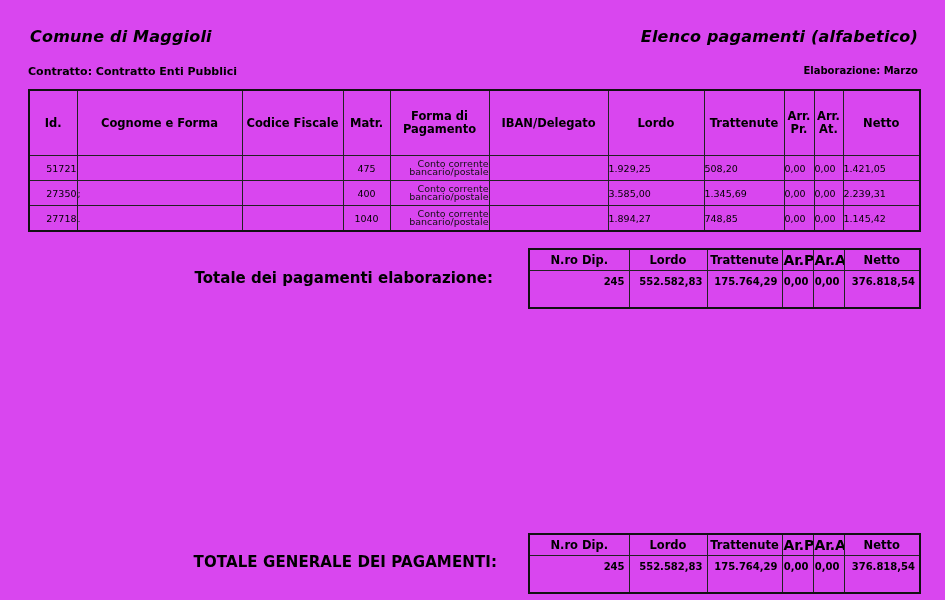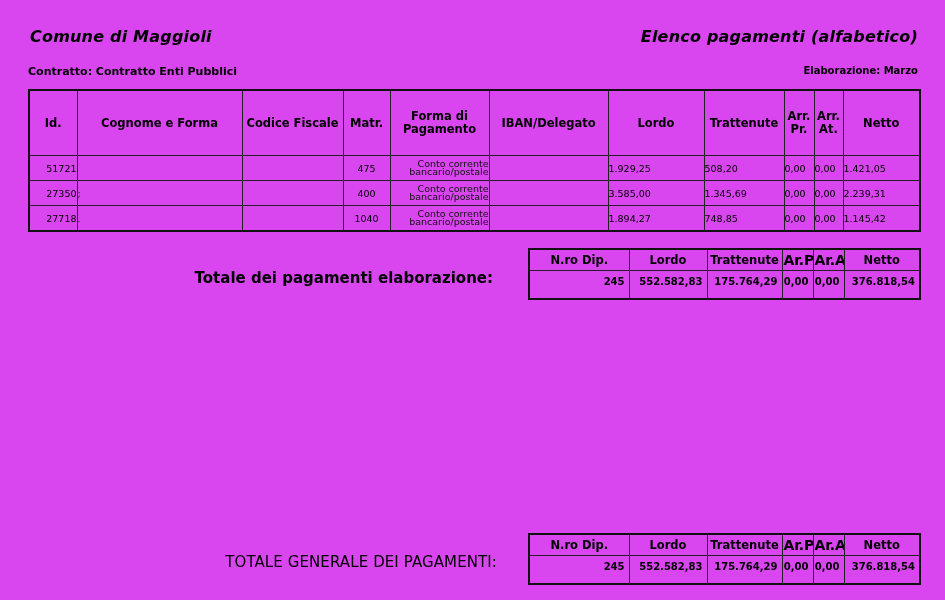--- a/index.html
+++ b/index.html
@@ -30,31 +30,31 @@
   td.c-cf    {}
   td.c-matr  { text-align:center; padding-right:4px; }
   td.c-forma { font-size:6.5px; line-height:8px; text-align:right; color:#111; padding:0 4px; }
   td.c-iban  {}
   td.c-num   { padding-right:4px; }
 
   table.totals { position:absolute; left:528px; width:391px; border:2px solid #111; }
   table.totals th, table.totals td { border:1px solid #222; overflow:hidden; }
   table.totals th { height:20px; font-size:11.5px; font-weight:bold; text-align:center; vertical-align:middle; padding:0 1px; }
   table.totals th.small { font-size:14px; letter-spacing:-0.2px; }
-  table.totals td { height:20px; font-size:10px; font-weight:bold; text-align:right; padding:0 4px 7px 0; vertical-align:middle; }
+  table.totals td { height:20px; font-size:10px; font-weight:bold; text-align:right; padding:0 4px 16px 0; vertical-align:middle; }
   table.totals-1 { top:248px; }
   table.totals-2 { top:533px; }
 
   .total-label-1 {
     position:absolute; left:28px; top:268px; width:465px; text-align:right;
     font-size:15px; font-weight:bold; line-height:20px;
   }
   .total-label-2 {
     position:absolute; left:28px; top:552px; width:469px; text-align:right;
-    font-size:15px; font-weight:normal; line-height:20px; letter-spacing:0.1px;
+    font-size:15px; font-weight:bold; line-height:20px; letter-spacing:0.1px;
   }
 </style>
 </head>
 <body>
 
 <div class="page">
 
   <div class="title-left">Comune di Maggioli</div>
   <div class="title-right">Elenco pagamenti (alfabetico)</div>
 

